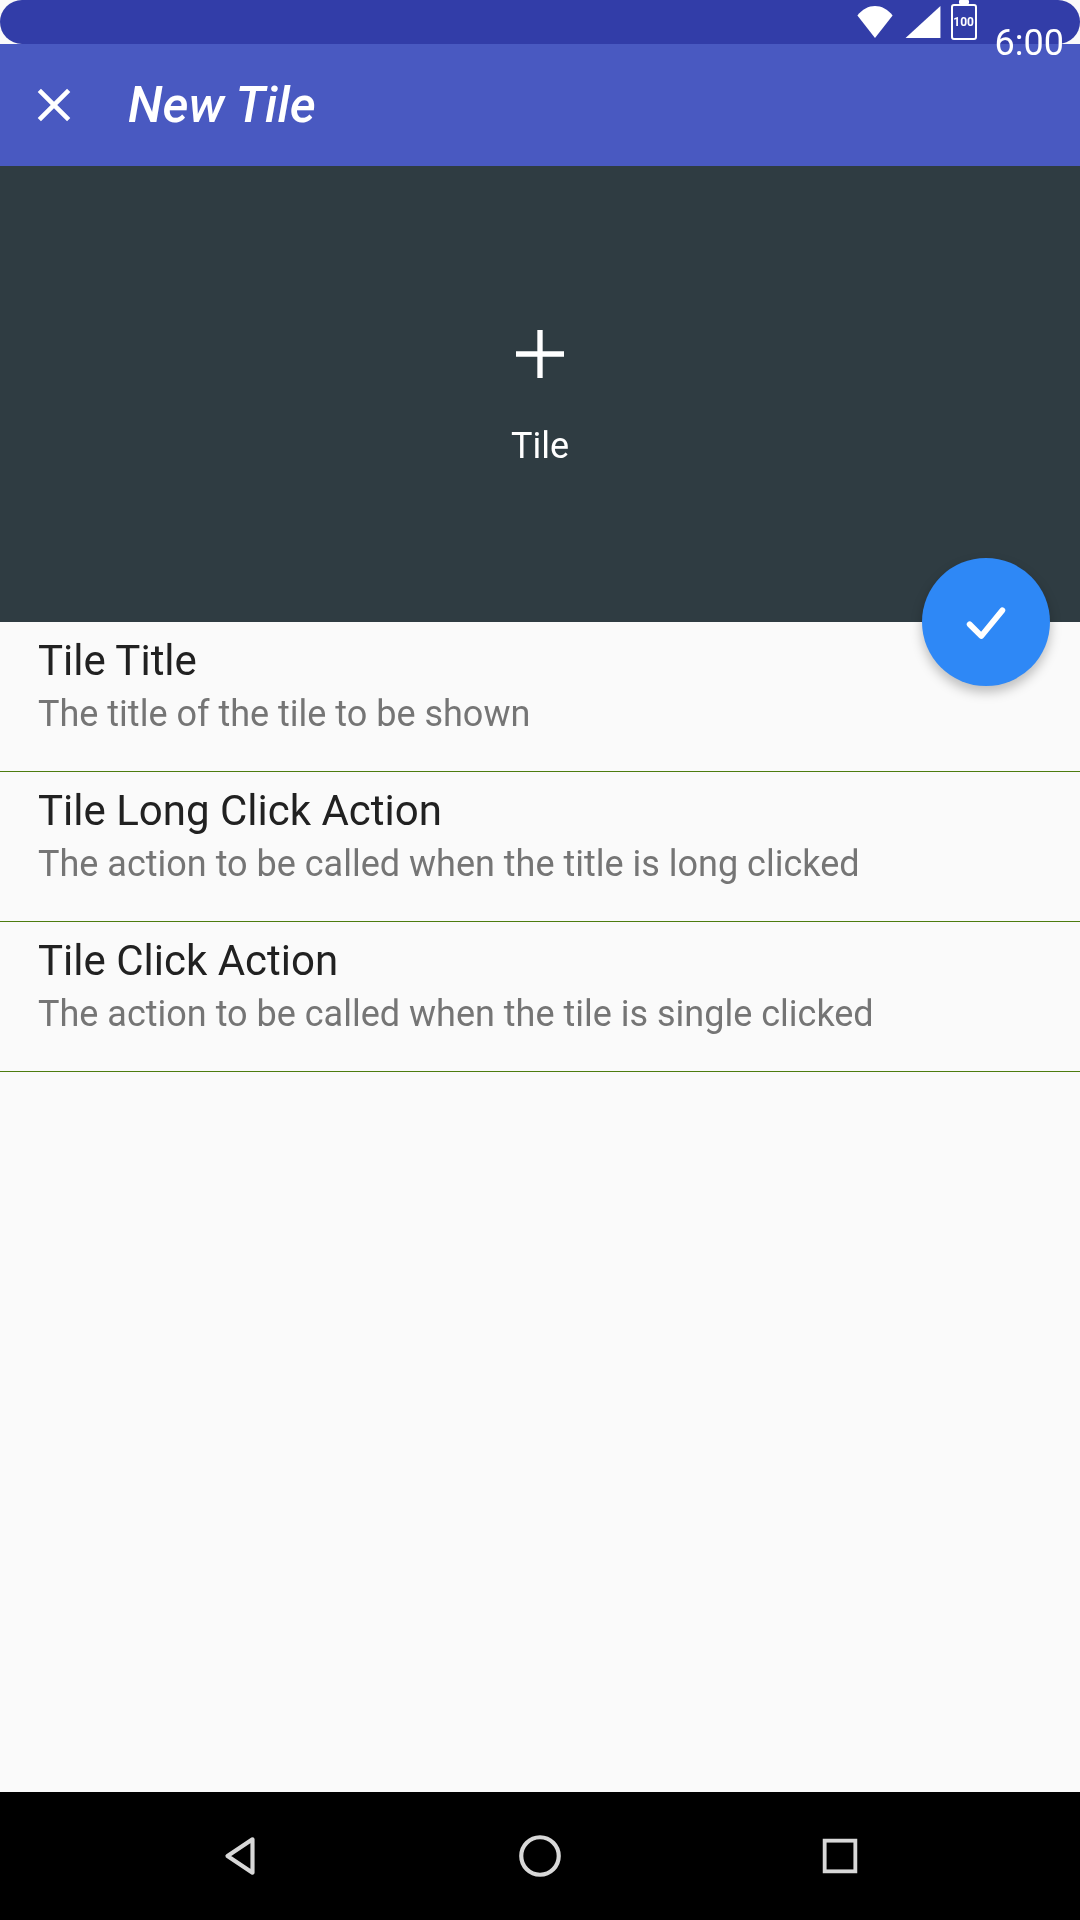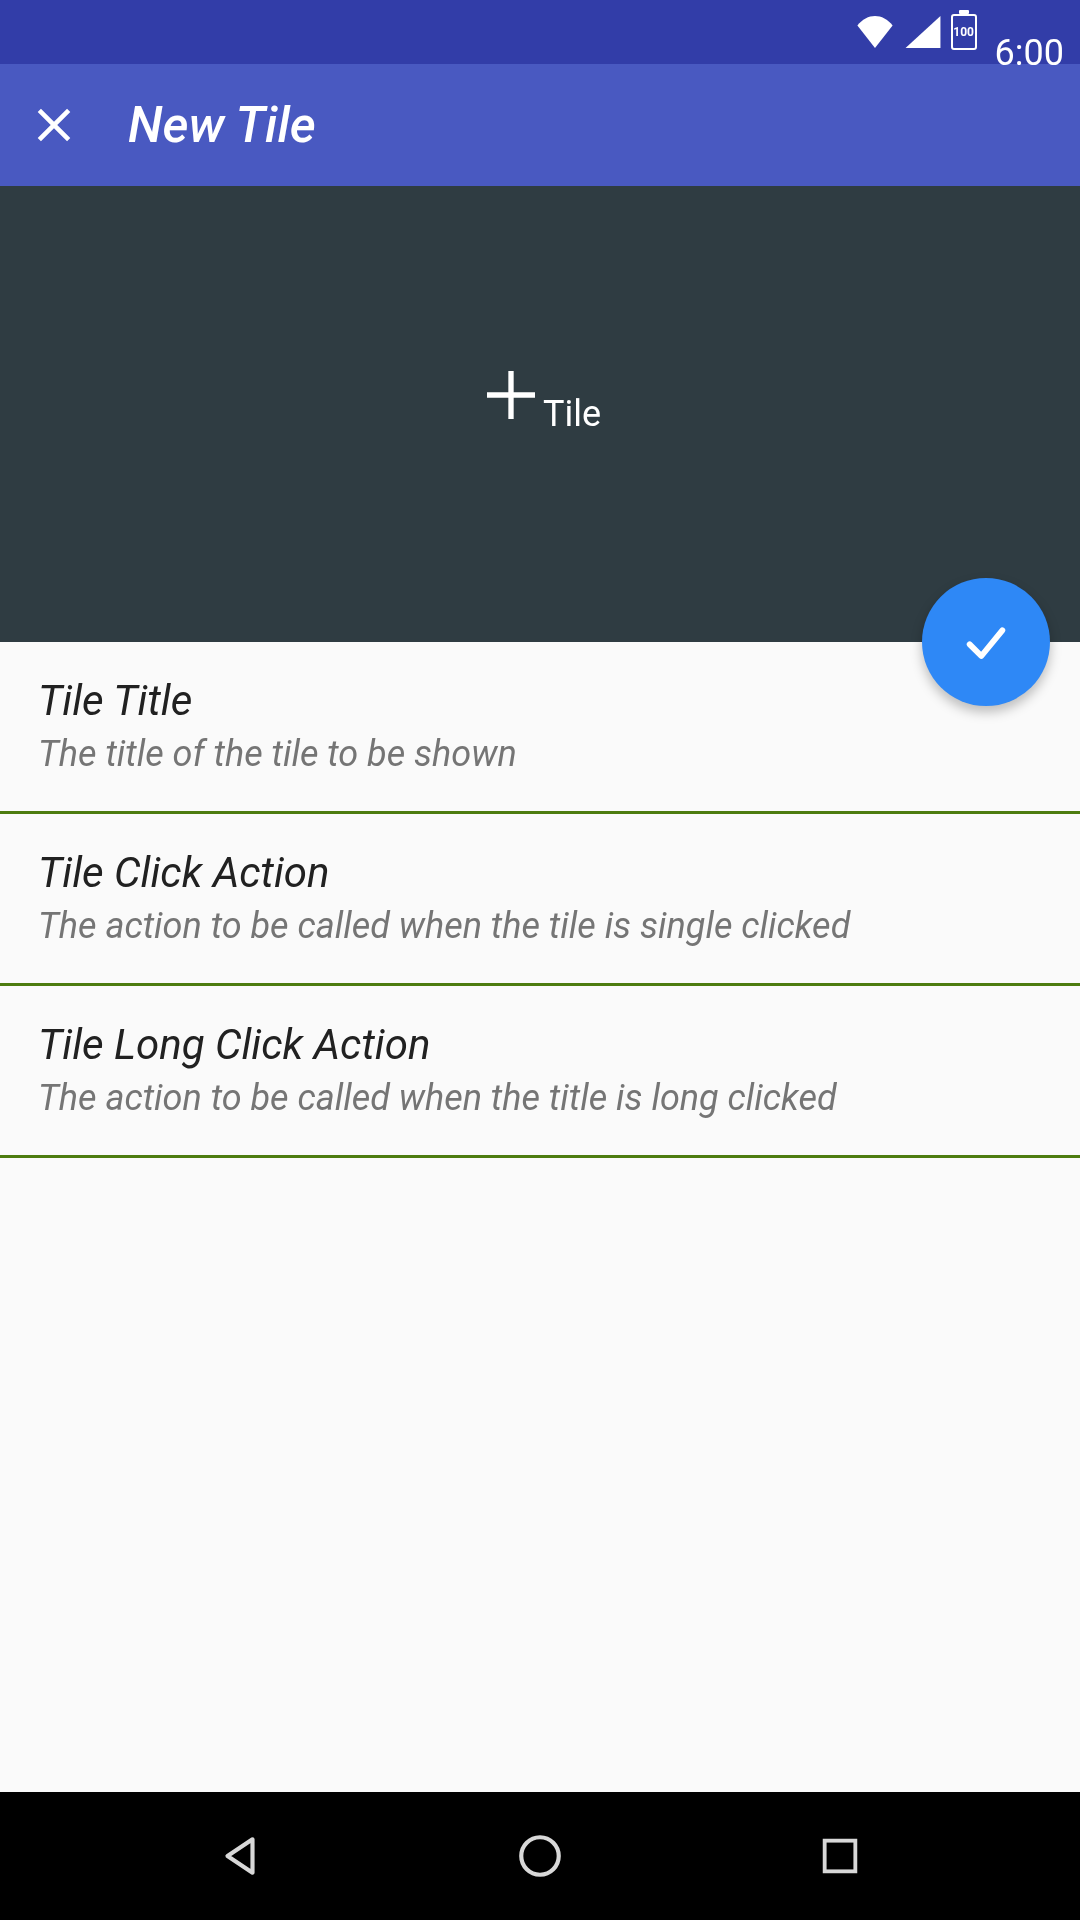--- a/index.html
+++ b/index.html
@@ -9,27 +9,28 @@
   }
   body {
     width: 1080px;
     height: 1920px;
     font-family: Roboto, -apple-system, Helvetica, Arial, sans-serif;
     background: #fafafa;
     overflow: hidden;
     position: relative;
   }
   .status-bar {
-    height: 64px;
+    height: 44px;
     background: #323da8;
     display: flex;
     align-items: center;
     justify-content: flex-end;
     padding: 12px 16px;
     gap: 10px;
+    border-radius: 28px;
   }
   .status-bar svg {
     fill: white;
   }
   .status-time {
     color: white;
     font-size: 36px;
     font-weight: 400;
     margin-left: 8px;
     margin-top: 41px;
@@ -53,21 +54,21 @@
   }
   .app-title {
     color: white;
     font-size: 50px;
     font-weight: 500;
   }
   .tile-preview {
     height: 456px;
     background: #2f3c42;
     display: flex;
-    flex-direction: row;
+    flex-direction: column;
     align-items: center;
     justify-content: center;
     position: relative;
   }
   .plus-icon {
     margin-bottom: 35px;
   }
   .tile-label {
     color: white;
     font-size: 36px;
@@ -84,24 +85,23 @@
     display: flex;
     align-items: center;
     justify-content: center;
     box-shadow: 0 6px 12px rgba(0,0,0,0.25);
     cursor: pointer;
   }
   .settings-list {
     background: #fafafa;
   }
   .setting-item {
-    padding: 34px 38px 36px 38px;
-    border-bottom: 3px solid #4d7c0f;
-    cursor: pointer;
-    font-style: italic;
+    padding: 14px 38px 36px 38px;
+    border-bottom: 1px solid #4d7c0f;
+    cursor: pointer;
   }
   .setting-title {
     font-size: 42px;
     color: #212121;
     font-weight: 400;
     margin-bottom: 8px;
   }
   .setting-desc {
     font-size: 36px;
     color: #757575;
@@ -192,26 +192,26 @@
     </svg>
   </div>
 </div>
 
 <div class="settings-list">
   <div class="setting-item">
     <div class="setting-title">Tile Title</div>
     <div class="setting-desc">The title of the tile to be shown</div>
   </div>
   <div class="setting-item">
+    <div class="setting-title">Tile Long Click Action</div>
+    <div class="setting-desc">The action to be called when the title is long clicked</div>
+  </div>
+  <div class="setting-item">
     <div class="setting-title">Tile Click Action</div>
     <div class="setting-desc">The action to be called when the tile is single clicked</div>
-  </div>
-  <div class="setting-item">
-    <div class="setting-title">Tile Long Click Action</div>
-    <div class="setting-desc">The action to be called when the title is long clicked</div>
   </div>
 </div>
 
 <div class="nav-bar">
   <div class="nav-btn">
     <svg width="50" height="50" viewBox="0 0 24 24">
       <path d="M18 4 L6 12 L18 20 Z" stroke="#d8d8d8" stroke-width="2" fill="none" stroke-linejoin="round"></path>
     </svg>
   </div>
   <div class="nav-btn">

